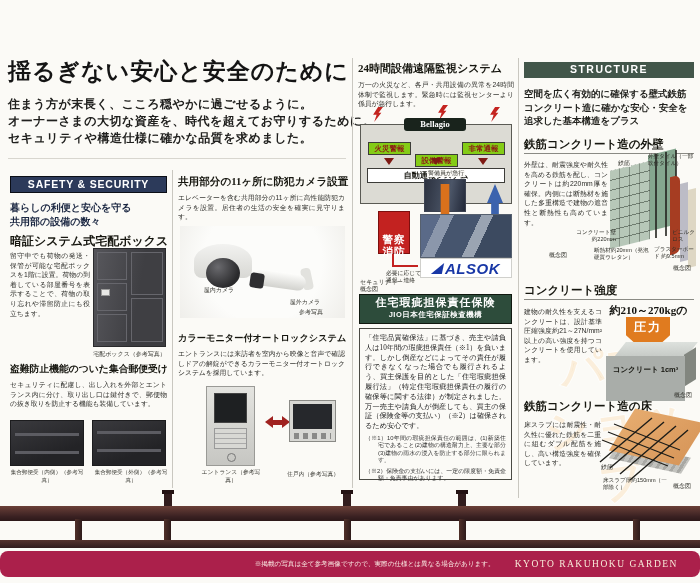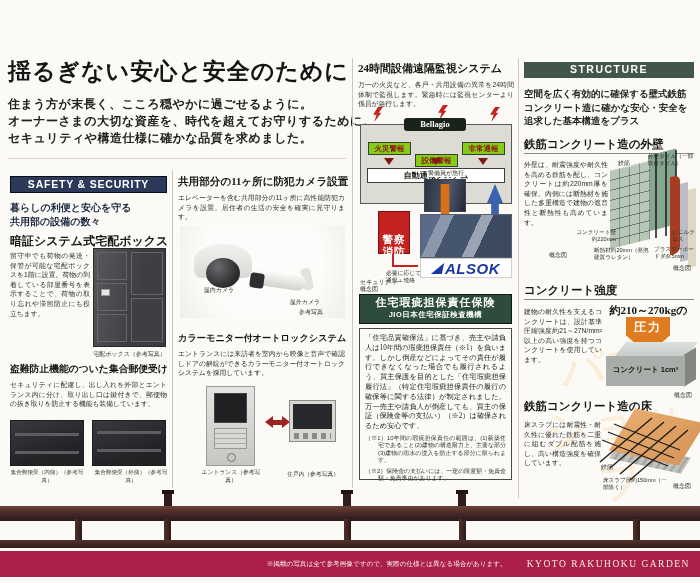--- a/index.html
+++ b/index.html
@@ -109,21 +109,21 @@
 
   
   .rail { position:absolute; left:0; width:700px; }
   .rail-top { top:506px; height:15px; background:linear-gradient(#6b4038,#3a2122 70%,#2c1819); }
   .rail-bot { top:540px; height:8px; background:linear-gradient(#55322d,#311b1c); }
   .post { position:absolute; top:519px; width:7px; height:24px; background:linear-gradient(90deg,#503029,#2e1b1b); }
   .cap { }
   .post-cap { position:absolute; width:8px; height:17px; background:#321d1e; }
   .post-cap::before { content:""; position:absolute; left:-2px; top:0; width:12px; height:4px; background:#241314; }
   .footer-bar { position:absolute; left:0; top:551px; width:700px; height:26px; background:#ab204b;
-     display:flex; align-items:center; justify-content:flex-end; gap:20px; padding-right:10px; }
+     display:flex; align-items:center; justify-content:flex-end; gap:20px; padding-right:22px;border-radius:8px; }
   .footer-bar .disc { color:#fbeee6; font-size:6.6px; }
   .footer-bar .brand { color:#f8ecd9; font-family:"Liberation Serif",serif; font-size:9.5px; letter-spacing:1.5px; }
 
   .watermark { position:absolute; left:530px; top:336px; width:170px; transform:rotate(-8deg);
      font-weight:bold; font-size:44px; line-height:58px; color:rgba(240,165,60,0.38);
      -webkit-text-stroke:2px rgba(255,255,255,0.55); letter-spacing:2px; pointer-events:none; text-align:center; }
 </style>
 </head>
 <body>
 
@@ -283,21 +283,21 @@
   <div class="tiny-lbl" style="left:673px; top:265px;">概念図</div>
 
   <div class="h3" style="left:524px; top:283px; font-size:11.5px;">コンクリート強度</div>
   <div class="hrule" style="left:524px; top:299px; width:170px; background:#8a8a84;"></div>
   <div class="body-txt" style="left:524px; top:307px; width:78px;">建物の耐久性を支えるコンクリートは、設計基準圧縮強度約21～27N/mm²以上の高い強度を持つコンクリートを使用しています。</div>
   <div style="position:absolute; left:600px; top:303px; width:97px; text-align:center; font-family:'Liberation Serif',serif; font-weight:bold; font-size:11px; color:#12120e;">約210～270kgの</div>
   <div class="press-arrow" style="left:626px; top:317px; width:44px; height:38px;">圧力</div>
   <div style="position:absolute; left:604px; top:342px; width:94px; height:50px;">
     <div class="blk-top" style="left:16px; top:0; width:72px; height:15px;"></div>
     <div class="blk-side" style="left:80px; top:9px; width:12px; height:32px;"></div>
-    <div class="blk-front" style="left:2px; top:14px; width:79px; height:30px; line-height:28px;">コンクリート 1cm³</div>
+    <div class="blk-front" style="left:2px; top:14px; width:79px; height:45px; line-height:28px;">コンクリート 1cm³</div>
   </div>
   <div class="tiny-lbl" style="left:674px; top:392px;">概念図</div>
 
   <div class="h3" style="left:524px; top:399px; font-size:11.5px;">鉄筋コンクリート造の床</div>
   <div class="body-txt" style="left:524px; top:420px; width:77px;">床スラブには耐震性・耐久性に優れた鉄筋を二重に組むダブル配筋を施し、高い構造強度を確保しています。</div>
   <div style="position:absolute; left:598px; top:410px; width:100px; height:76px;">
     <div class="floor-edge" style="left:16px; top:40px; width:72px; height:16px;"></div>
     <div class="floor-slab" style="left:24px; top:6px; width:70px; height:42px;"></div>
     <svg width="100" height="76" style="position:absolute; left:0; top:0;">
       <line x1="2" y1="52" x2="54" y2="8" stroke="#1c1c18" stroke-width="1.4"></line>

